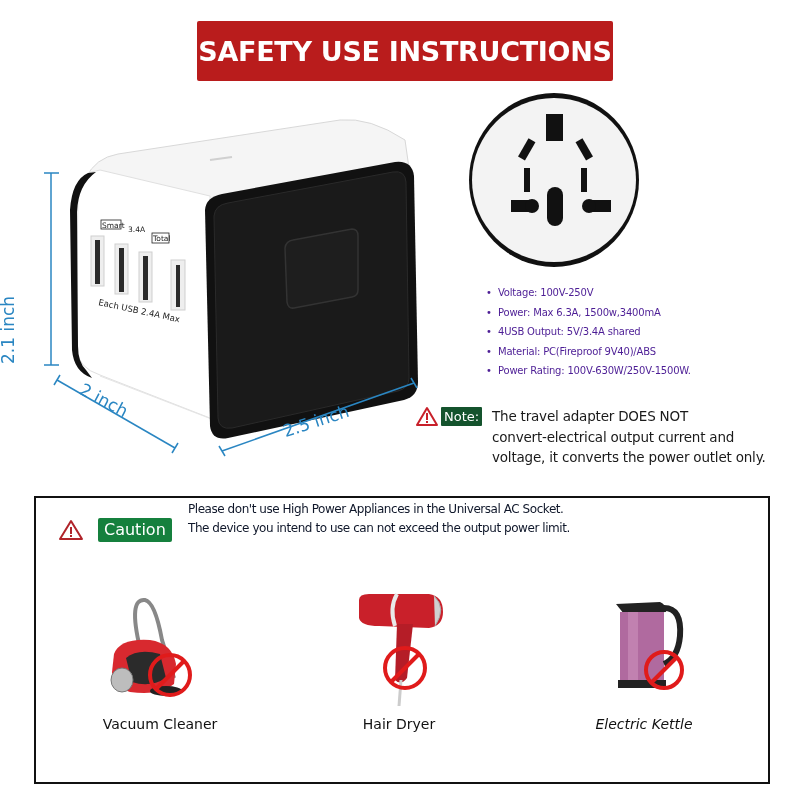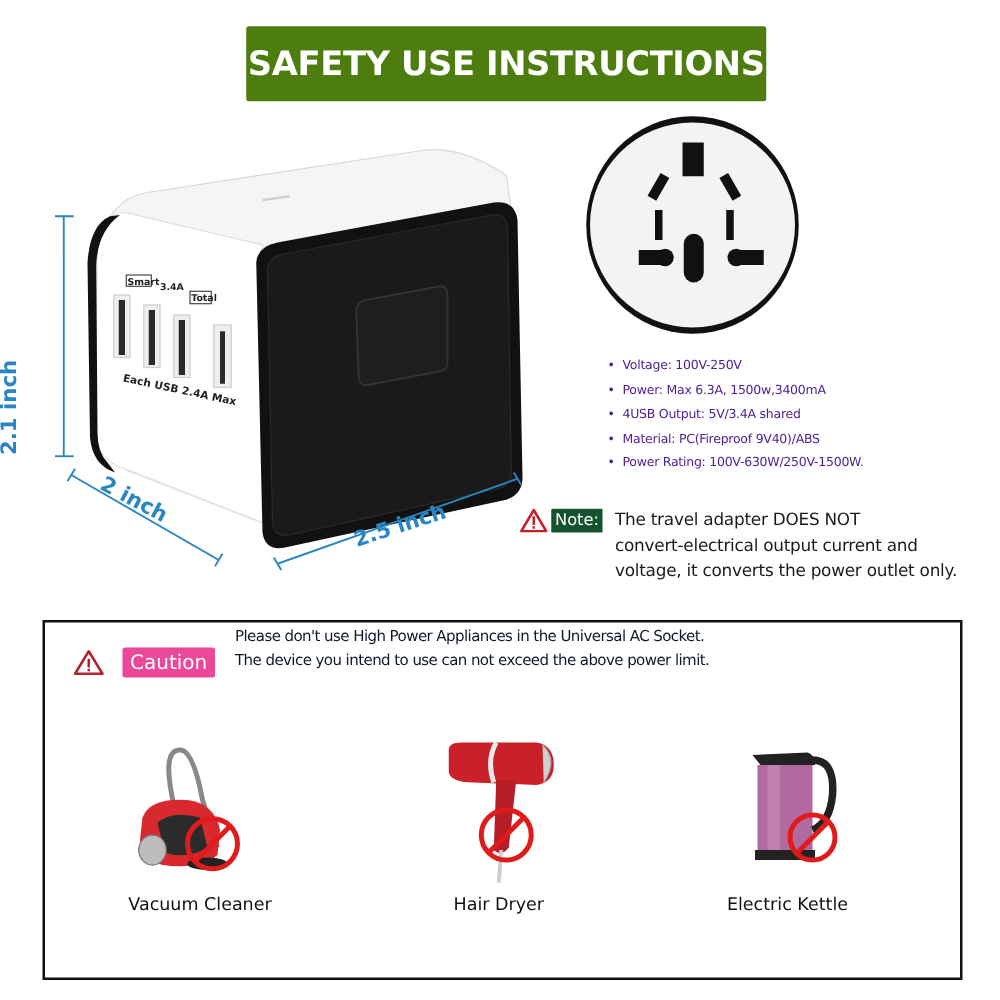--- a/index.html
+++ b/index.html
@@ -1,28 +1,28 @@
 <!DOCTYPE html>
 <html><head>
 <meta charset="utf-8">
 <style>
   * { box-sizing: border-box; margin: 0; padding: 0; }
   html, body { width: 800px; height: 800px; background: #ffffff; overflow: hidden; }
   body { position: relative; font-family: "DejaVu Sans", "Liberation Sans", sans-serif; }
 
   .title-banner {
     position: absolute; left: 197px; top: 21px; width: 416px; height: 60px;
-    background: #4d7c0f; border-radius: 2px;
+    background: #b91c1c; border-radius: 2px;
     display: flex; align-items: center; justify-content: center;
     color: #ffffff; font-weight: bold; font-size: 27px; letter-spacing: -0.3px;
     font-family: "DejaVu Sans", sans-serif;
   }
 
   
-  .product { position: absolute; left: 0; top: 110px; width: 470px; height: 360px; font-weight: bold; }
+  .product { position: absolute; left: 0; top: 110px; width: 470px; height: 360px; }
   .dim-text {
     position: absolute; color: #2a86c2; font-size: 17px;
     font-family: "DejaVu Sans", sans-serif; white-space: nowrap;
   }
 
   
   .plug-face { position: absolute; left: 468px; top: 92px; width: 172px; height: 176px; }
 
   
   .specs { position: absolute; left: 486px; top: 283px; width: 310px; }
@@ -46,21 +46,21 @@
     font-family: "DejaVu Sans", sans-serif; letter-spacing: -0.2px;
   }
 
   
   .caution-box {
     position: absolute; left: 34px; top: 496px; width: 736px; height: 288px;
     border: 2px solid #111111; background: #ffffff;
   }
   .caution-head { position: absolute; left: 22px; top: 20px; display: flex; align-items: center; }
   .caution-badge {
-    background: #ec4899; color: #ffffff; font-size: 16px; padding: 2px 6px;
+    background: #15803d; color: #ffffff; font-size: 16px; padding: 2px 6px;
     margin-left: 14px; border-radius: 2px; line-height: 20px;
   }
   .caution-text {
     position: absolute; left: 152px; top: 2px; width: 580px;
     color: #0f172a; font-size: 12px; line-height: 19px; white-space: nowrap;
     font-family: "DejaVu Sans", sans-serif; letter-spacing: -0.45px;
   }
 
   .appliance { position: absolute; top: 90px; width: 200px; text-align: center; }
   .appliance svg { display: block; margin: 0 auto; }
@@ -176,21 +176,21 @@
   <div class="caution-head">
     <svg width="26" height="22" viewBox="0 0 26 22">
       <path d="M13 2 L24 20 L2 20 Z" fill="none" stroke="#b0242a" stroke-width="2" stroke-linejoin="round"></path>
       <rect x="12" y="8" width="2" height="7" fill="#b0242a"></rect>
       <rect x="12" y="16" width="2" height="2" fill="#b0242a"></rect>
     </svg>
     <span class="caution-badge">Caution</span>
   </div>
   <div class="caution-text">
     <div>Please don't use High Power Appliances in the Universal AC Socket.</div>
-    <div>The device you intend to use can not exceed the above power limit.</div>
+    <div>The device you intend to use can not exceed the output power limit.</div>
   </div>
 
   <div class="appliance" style="left:263px;">
     <svg width="120" height="120" viewBox="0 0 120 120">
       <path d="M20 12 Q20 6 30 6 L90 6 Q104 8 104 24 Q104 38 90 40 L40 38 Q22 38 20 30 Z" fill="#c9202a"></path>
       <path d="M95 8 Q108 20 96 38" fill="#d0d0d0" stroke="#aaa"></path>
       <path d="M58 6 Q50 20 56 38" stroke="#e9e9e9" stroke-width="4" fill="none"></path>
       <path d="M58 36 L74 36 L68 90 Q62 98 56 92 Z" fill="#b51d27"></path>
       <line x1="62" y1="92" x2="60" y2="118" stroke="#ccc" stroke-width="3"></line>
       <g>
@@ -209,21 +209,21 @@
       <ellipse cx="22" cy="92" rx="11" ry="12" fill="#bdbdbd" stroke="#777"></ellipse>
       <ellipse cx="66" cy="103" rx="16" ry="5" fill="#222"></ellipse>
       <g>
         <circle cx="70" cy="87" r="20" fill="none" stroke="#e01b1b" stroke-width="4"></circle>
         <line x1="56" y1="101" x2="84" y2="73" stroke="#e01b1b" stroke-width="4"></line>
       </g>
     </svg>
     <span class="appliance-label">Vacuum Cleaner</span>
   </div>
 
-  <div class="appliance" style="left:494px;">
+  <div class="appliance" style="left:508px;font-style:italic;">
     <svg width="120" height="120" viewBox="0 0 120 120">
       <path d="M32 16 L76 14 Q82 16 82 24 L40 26 Z" fill="#222"></path>
       <rect x="36" y="24" width="44" height="70" fill="#b06a9f"></rect>
       <rect x="44" y="24" width="10" height="70" fill="#c98bb8" opacity="0.7"></rect>
       <path d="M80 20 Q98 20 96 48 Q94 70 80 76" fill="none" stroke="#222" stroke-width="6"></path>
       <rect x="34" y="92" width="48" height="8" fill="#222"></rect>
       <g>
         <circle cx="80" cy="82" r="18" fill="none" stroke="#e01b1b" stroke-width="4"></circle>
         <line x1="67" y1="95" x2="93" y2="69" stroke="#e01b1b" stroke-width="4"></line>
       </g>

